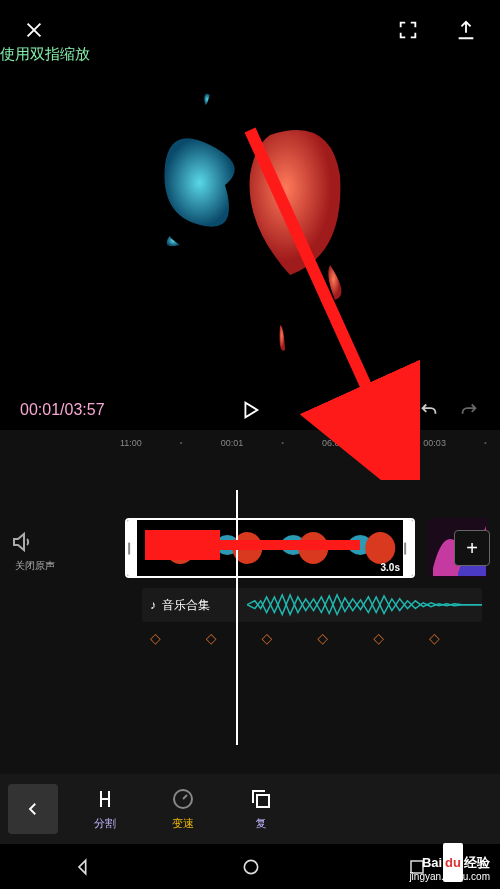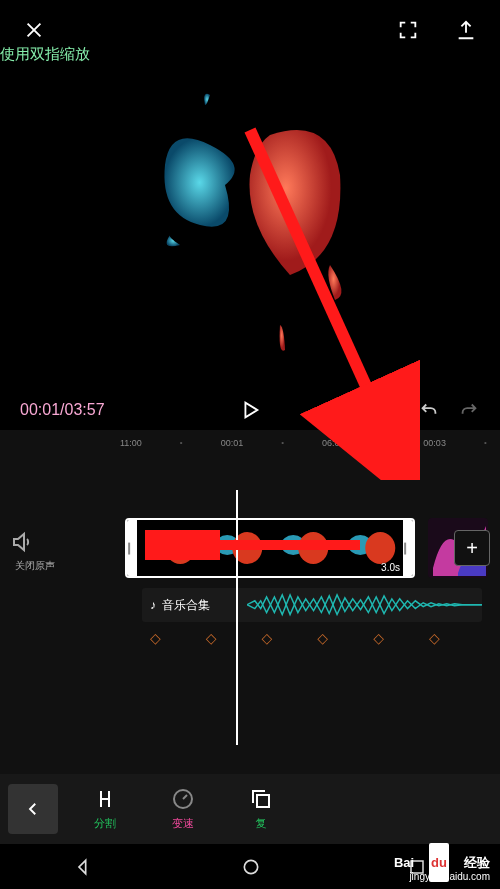--- a/index.html
+++ b/index.html
@@ -43,21 +43,21 @@
     }
     .mute-col .mute-label { font-size: 10px; margin-top: 5px; }
     .clip-strip {
       position: absolute; left: 125px; top: 88px; width: 290px; height: 60px;
       background: #000; border: 2px solid #fff; border-radius: 4px;
       display: flex; overflow: hidden;
     }
     .clip-strip .handle { width: 10px; background: #fff; display:flex; align-items:center; justify-content:center; color:#888; font-size:10px; }
     .clip-strip .thumbs { flex: 1; display: flex; }
     .clip-strip .thumb { flex: 1; position: relative; }
-    .clip-duration { position: absolute; right: 13px; bottom: 3px; font-size: 10px; font-weight: normal; color:#fff; text-shadow:0 0 2px #000; }
+    .clip-duration { position: absolute; right: 13px; bottom: 3px; font-size: 10px; font-weight: bold; color:#fff; text-shadow:0 0 2px #000; }
     .next-clip {
       position: absolute; left: 428px; top: 88px; width: 60px; height: 60px;
       border-radius: 4px; overflow: hidden;
     }
     .add-clip {
       position: absolute; right: 10px; top: 100px; width: 36px; height: 36px;
       border: 1.5px solid #666; border-radius: 4px; display: flex;
       align-items: center; justify-content: center; color: #fff; font-size: 20px;
       background: #111;
     }
@@ -80,34 +80,34 @@
       position: absolute; bottom: 45px; left: 0; right: 0; height: 70px;
       background: #181818; display: flex; align-items: center;
     }
     .toolbar-back {
       width: 50px; height: 50px; background: #333; margin: 0 8px;
       display: flex; align-items: center; justify-content: center; border-radius: 4px;
     }
     .toolbar-items { flex: 1; display: flex; overflow: hidden; }
     .tool-item {
       flex: 0 0 78px; display: flex; flex-direction: column;
-      align-items: center; gap: 5px; color: #22c55e;
+      align-items: center; gap: 5px; color: #c4b5fd;
     }
     .tool-item .tlabel { font-size: 11px; }
-    .tool-item.dim { color: #ec4899; }
+    .tool-item.dim { color: #eab308; }
     .nav-bar {
       position: absolute; bottom: 0; left: 0; right: 0; height: 45px;
       background: #000; display: flex; align-items: center; justify-content: space-around;
     }
     .watermark {
       position: absolute; right: 10px; bottom: 6px; font-size: 10px;
       color: #fff; text-align: right; line-height: 1.2;
     }
     .watermark .brand { font-weight: bold; font-size: 13px; }
-    .watermark .brand .du { background:#fff; color:#d33; padding:12px 2px; border-radius:2px; margin:0 15px; }
+    .watermark .brand .du { background:#fff; color:#d33; padding:12px 2px; border-radius:2px; margin:0 1px; }
     .red-arrow { position: absolute; z-index: 20; pointer-events: none; }
     svg { display: block; }
   </style>
 </head>
 <body>
 
 <div class="top-bar">
   <div class="icon">
     <svg width="22" height="22" viewBox="0 0 24 24" stroke="#fff" stroke-width="2" fill="none">
         <path d="M5 5l14 14M19 5L5 19"></path>

